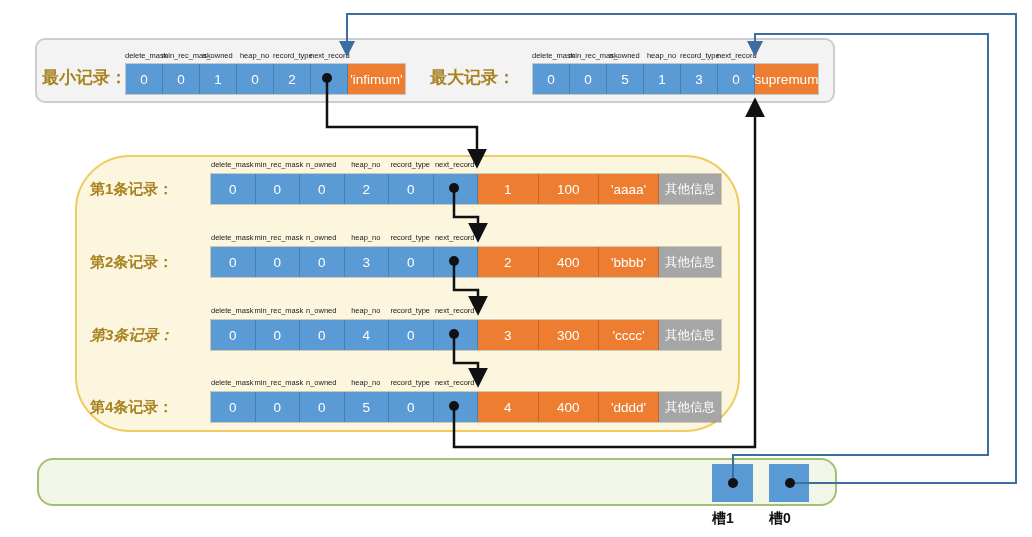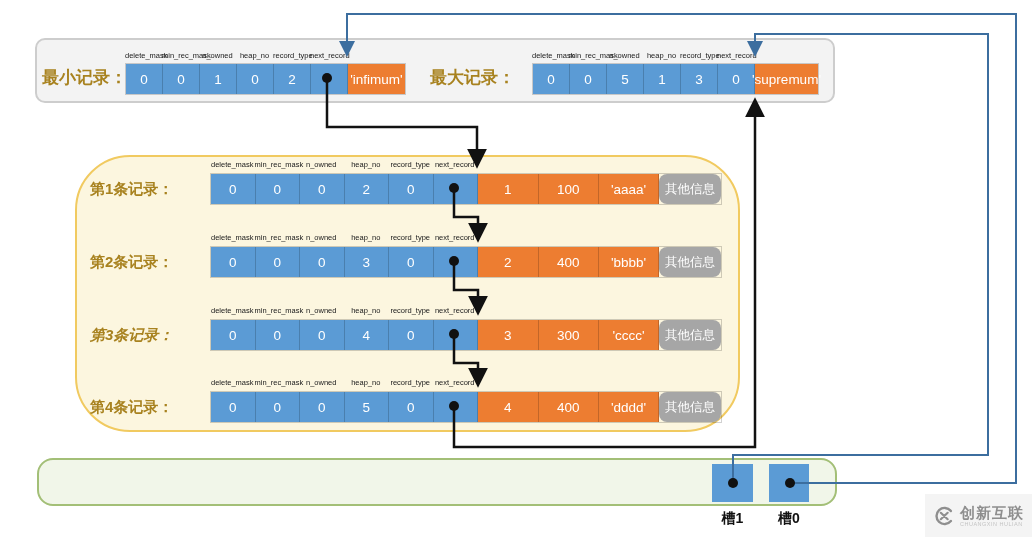--- a/index.html
+++ b/index.html
@@ -20,26 +20,26 @@
   .hdrrow span{display:block;text-align:center;overflow:visible;}
   .hdr37 span{width:37px;}
   .hdr44 span{width:44.5px;}
 
   .cellrow{position:absolute;display:flex;height:30px;border:1px solid rgba(0,0,0,0.18);box-sizing:content-box;}
   .cell{display:flex;align-items:center;justify-content:center;color:#fff;font-size:13.5px;
         height:100%;box-sizing:border-box;border-right:1px solid rgba(0,0,0,0.18);}
   .cell:last-child{border-right:none;}
   .c-blue{background:#5b9bd5;}
   .c-orange{background:#ed7d31;}
-  .c-gray{background:#a6a6a6;font-size:12.5px;border-radius:8px;}
+  .c-gray{background:#a6a6a6;font-size:12.5px;}
   .w37{width:37px;} .w44{width:44.5px;} .w60{width:60px;} .w605{width:60.5px;}
   .w62{width:62px;} .w65{width:57px;} .w75{width:63px;}
 
   .slot{position:absolute;width:41px;height:38px;background:#5b9bd5;}
-  .slotlabel{position:absolute;width:41px;text-align:center;font-size:14px;font-weight:bold;color:#111;}
+  .slotlabel{position:absolute;width:41px;text-align:left;font-size:14px;font-weight:bold;color:#111;}
 
   .arrows{position:absolute;left:0;top:0;width:1032px;height:537px;pointer-events:none;z-index:5;}
 
   .wm{position:absolute;left:925px;top:494px;width:107px;height:43px;background:#f4f4f4;
       display:flex;align-items:center;justify-content:center;gap:5px;color:#8f8f8f;}
   .wm-title{font-size:15px;font-weight:bold;letter-spacing:1px;line-height:15px;}
   .wm-sub{font-size:5.5px;color:#c4c4c4;letter-spacing:0.5px;margin-top:1px;}
 </style>
 </head>
 <body>
@@ -202,24 +202,14 @@
 
     <circle cx="327" cy="78" r="5" fill="#111111"></circle>
     <circle cx="454" cy="188" r="5" fill="#111111"></circle>
     <circle cx="454" cy="261" r="5" fill="#111111"></circle>
     <circle cx="454" cy="334" r="5" fill="#111111"></circle>
     <circle cx="454" cy="406" r="5" fill="#111111"></circle>
     <circle cx="733" cy="483" r="5" fill="#111111"></circle>
     <circle cx="790" cy="483" r="5" fill="#111111"></circle>
   </svg>
 
-  <div class="wm">
-    <svg width="22" height="22" viewBox="0 0 24 24">
-      <path d="M19.5 6.5 A8.8 8.8 0 1 0 19.5 17.5" fill="none" stroke="#8f8f8f" stroke-width="2.6" stroke-linecap="round"></path>
-      <path d="M8.5 8.5 L16 15.5 M16 8.5 L8.5 15.5" fill="none" stroke="#8f8f8f" stroke-width="2.4" stroke-linecap="round"></path>
-    </svg>
-    <div>
-      <div class="wm-title">创新互联</div>
-      <div class="wm-sub">CHUANGXIN HULIAN</div>
-    </div>
-  </div>
 
 </div>
 
 </body></html>

